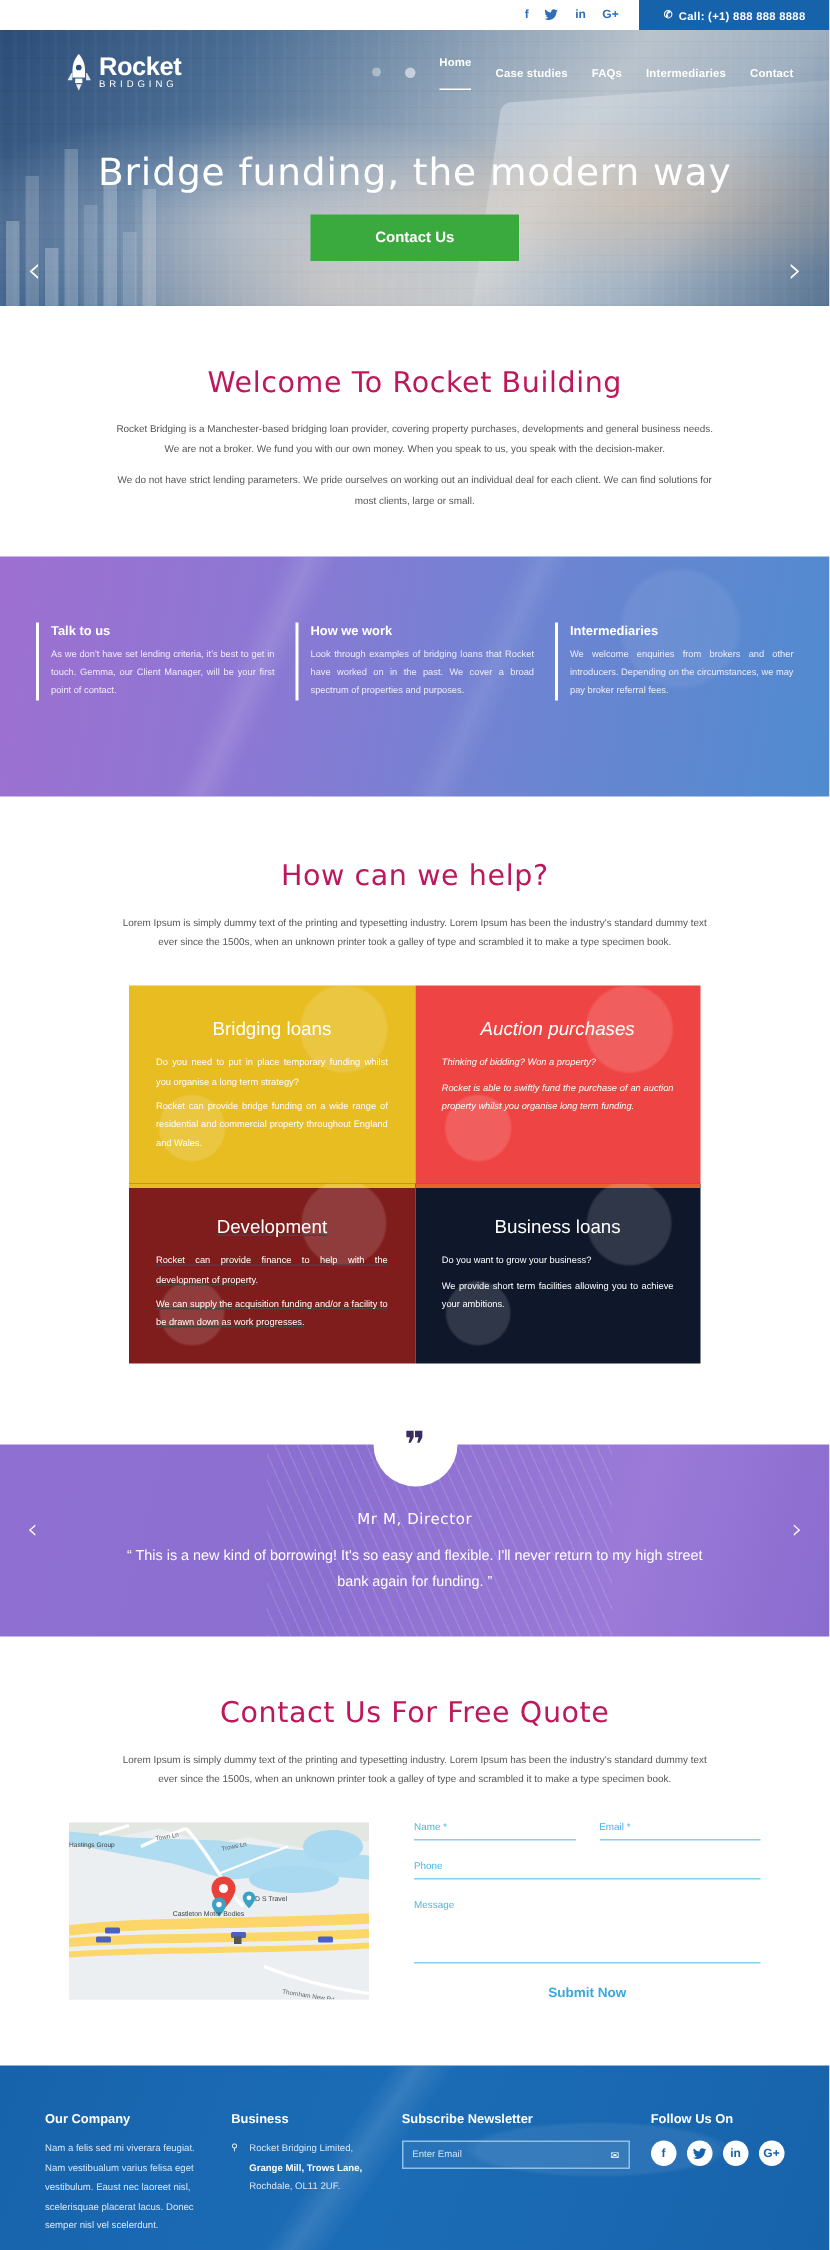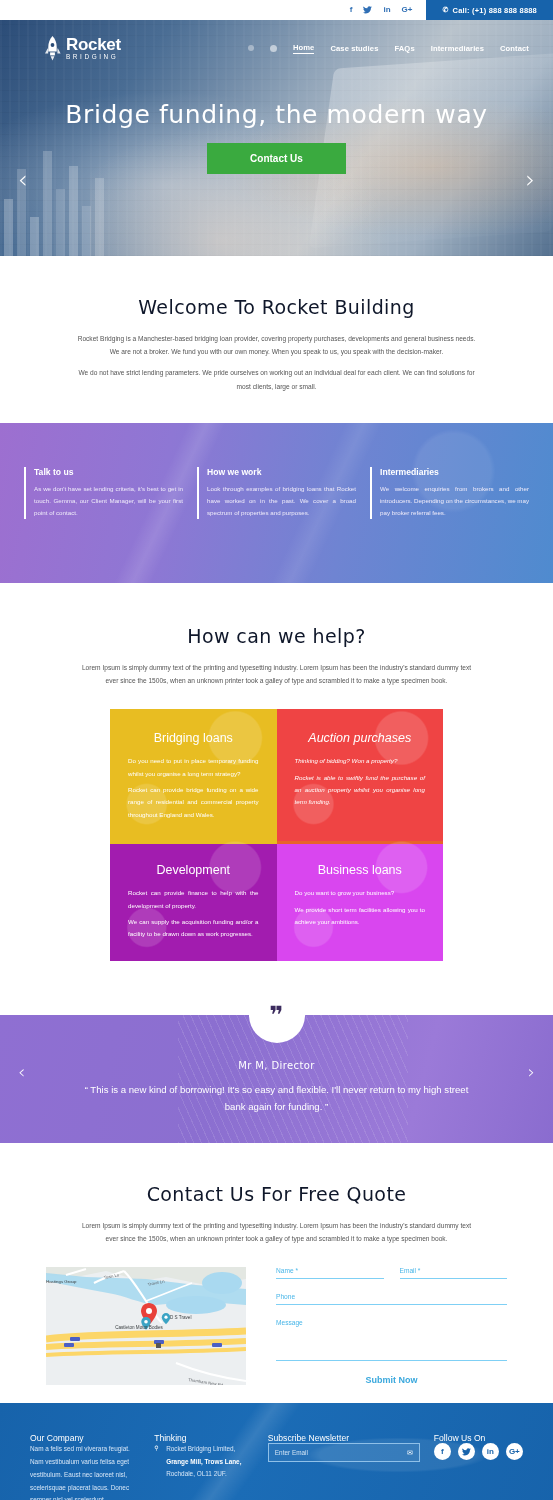--- a/index.html
+++ b/index.html
@@ -15,21 +15,21 @@
 
   
   .topbar { height:20px; background:#fff; display:flex; justify-content:flex-end; align-items:stretch; }
   .topsocial { display:flex; align-items:center; gap:11px; padding-right:14px; }
   .topsocial span { color:#2f6fb5; font-size:8px; font-weight:bold; line-height:1; }
   .callbox { background:#1763ab; color:#fff; display:flex; align-items:center; padding:0 16px; font-size:7.5px; font-weight:bold; letter-spacing:.2px; gap:4px;}
   .callbox .ph { font-size:7px; }
 
   
   .hero {
-    position:relative; height:236px; overflow:hidden;
+    position:relative; height:184px; overflow:hidden;
     background:
       radial-gradient(ellipse at 78% 62%, rgba(255,186,120,.30) 0%, rgba(255,186,120,0) 34%),
       radial-gradient(ellipse at 30% 70%, rgba(255,255,255,.35) 0%, rgba(255,255,255,0) 40%),
       linear-gradient(125deg,#2b4c77 0%,#4a6d94 24%,#8fa3b8 48%,#b9c3cc 64%,#9fb0c1 80%,#54708f 100%);
   }
   .hero-deco { position:absolute; inset:0; opacity:.5;
     background:
       repeating-linear-gradient(90deg, rgba(255,255,255,.06) 0 2px, rgba(255,255,255,0) 2px 9px),
       repeating-linear-gradient(0deg, rgba(0,0,0,.05) 0 1px, rgba(0,0,0,0) 1px 11px);
   }
@@ -51,65 +51,65 @@
     background:radial-gradient(ellipse at 40% 90%, rgba(255,228,205,.85) 0%, rgba(255,228,205,0) 60%); }
 
   .navrow { position:relative; display:flex; align-items:center; height:56px; padding:0 14px; }
   .logo { display:flex; align-items:center; gap:5px; margin-left:30px;}
   .logo-mark { width:17px; height:25px; position:relative; }
   .logo-text { line-height:1; }
   .logo-top { color:#fff; font-size:17px; font-weight:bold; letter-spacing:-.3px; display:block; }
   .logo-sub { color:#fff; font-size:6.4px; letter-spacing:2.6px; display:block; margin-top:1px;}
   .nav { margin-left:auto; display:flex; align-items:center; gap:16px; padding-right:10px;}
   .nav a { color:#fff; text-decoration:none; font-size:7.6px; font-weight:bold; letter-spacing:.1px; }
-  .nav a.active { border-bottom:1px solid #fff; padding-bottom:1px; }
+  .nav a.active { border-bottom:1px solid #fff; padding-bottom:13px; }
   .navdot { width:7px; height:7px; border-radius:50%; background:rgba(255,255,255,.55); display:inline-block;}
   .navdot.sm { width:6px; height:6px; background:rgba(255,255,255,.38); }
 
   .hero-content { position:relative; text-align:center; margin-top:24px; }
   .hero-kicker { color:#fff; font-size:9.4px; font-weight:bold; letter-spacing:.1px; }
   .hero-title { color:#fff; font-size:25px; font-weight:normal; letter-spacing:.6px; margin-top:7px;
                 font-family:"DejaVu Sans", sans-serif; }
   .hero-btn { display:inline-block; margin-top:14px; background:#3aaa3f; color:#fff;
               font-size:10px; font-weight:bold; padding:10px 43px; border:0; cursor:pointer; }
   .arrow { position:absolute; top:148px; color:#fff; font-size:24px; font-weight:300; line-height:1; cursor:pointer;
            font-family:"DejaVu Sans", sans-serif; }
   .arrow.l { left:18px; } .arrow.r { right:18px; }
 
   
   .welcome { padding:40px 0 30px; text-align:center; }
-  .sec-title { color:#0f172a; font-size:19px; font-weight:normal; letter-spacing:.4px;
+  .sec-title { color:#be185d; font-size:19px; font-weight:normal; letter-spacing:.4px;
                font-family:"DejaVu Sans", sans-serif; }
   .lede { font-size:6.6px; line-height:2.0; color:#555; max-width:400px; margin:14px auto 0; }
   .lede p + p { margin-top:8px; }
 
   
   .features { position:relative; height:160px; overflow:hidden;
     background:linear-gradient(100deg,#9d6fd0 0%,#8e77d4 30%,#6f84d2 62%,#4f8bcf 100%); }
   .feat-deco { position:absolute; inset:0; opacity:.14;
     background:
       linear-gradient(115deg, transparent 30%, rgba(255,255,255,.8) 33%, transparent 36%),
       linear-gradient(115deg, transparent 55%, rgba(255,255,255,.6) 58%, transparent 61%),
       radial-gradient(circle at 82% 30%, rgba(255,255,255,.5) 0 8%, transparent 9%); }
   .feat-grid { position:relative; display:flex; gap:14px; padding:44px 24px 0; }
   .feat { flex:1; border-left:2px solid #fff; padding-left:8px; }
   .feat h4 { color:#fff; font-size:8.6px; font-weight:bold; margin-bottom:6px; }
   .feat p { color:#f0ecfa; font-size:6.2px; line-height:1.95; text-align:justify; }
 
   
   .help { padding:42px 0 26px; text-align:center; }
-  .cards { display:grid; grid-template-columns:1fr 1fr; width:333px; margin:22px auto 0; }
+  .cards { display:grid; grid-template-columns:1fr 1fr; width:381px; margin:22px auto 0; }
   .card { padding:22px 18px 20px; position:relative; overflow:hidden; min-height:113px; }
   .card h3 { font-size:12.5px; font-weight:normal; color:#fff; margin-bottom:10px; position:relative; }
   .card p { font-size:6.2px; line-height:2.0; color:#fff; position:relative; text-align:justify; }
   .card p + p { margin-top:4px; }
   .c-yellow { background:#e8bd22; }
   .c-orange { background:#ef4444;font-style:italic; }
-  .c-pink   { background:#a21caf; }
-  .c-maroon { background:#d946ef; }
+  .c-pink   { background:#7f1d1d;text-decoration:underline; }
+  .c-maroon { background:#0f172a; }
   .c-orange:after, .c-maroon:after { content:""; position:absolute; left:0; top:0; width:100%; height:3px; }
   .c-overlay { position:absolute; inset:0; opacity:.14;
      background:radial-gradient(circle at 75% 22%, #fff 0 16%, transparent 17%),
                 radial-gradient(circle at 22% 72%, #fff 0 12%, transparent 13%); }
   .c-maroon .topline { position:absolute; top:0; left:0; right:0; height:3px; background:#e8632a; }
   .c-pink .topline   { position:absolute; top:0; left:0; right:0; height:3px; background:#e8bd22; }
 
   
   .testi { position:relative; height:128px; margin-top:28px;
     background:linear-gradient(105deg,#8f6fd2 0%,#8b6fd0 40%,#9b7ad8 75%,#8a6ccf 100%); }
@@ -117,39 +117,39 @@
     background: repeating-linear-gradient(66deg, rgba(255,255,255,.7) 0 1px, transparent 1px 7px) 55% 0/230px 100% no-repeat; }
   .quote-badge { position:absolute; left:50%; top:-28px; transform:translateX(-50%);
     width:56px; height:56px; border-radius:50%; background:#fff; display:flex; align-items:center; justify-content:center; }
   .quote-badge span { color:#3b2b5e; font-size:24px; font-weight:bold; line-height:1; font-family:"DejaVu Sans", sans-serif;}
   .testi-inner { position:relative; text-align:center; padding-top:45px; }
   .testi-name { color:#fff; font-size:10px; font-family:"DejaVu Sans", sans-serif; letter-spacing:.4px; }
   .testi-quote { color:#fff; font-size:9.6px; line-height:1.8; margin-top:10px; max-width:400px; margin-left:auto; margin-right:auto;}
   .testi .arrow { top:48px; font-size:18px; }
 
   
-  .contact { padding:40px 0 18px; text-align:center; }
+  .contact { padding:40px 0 44px; text-align:center; }
   .contact-row { display:flex; gap:30px; padding:0 46px; margin-top:22px; align-items:flex-start; }
   .map { width:200px; height:118px; position:relative; overflow:hidden; background:#e8eae6; flex:none; }
   .form { flex:1; text-align:left; }
   .frow { display:flex; gap:16px; }
   .fld { position:relative; flex:1; border-bottom:1px solid #7fd0f5; padding-bottom:4px; margin-bottom:14px; }
   .fld .lbl { color:#49b6e8; font-size:6.6px; display:block; }
   .fld.msg { padding-bottom:34px; }
   .submit { display:block; margin:4px auto 0; background:none; border:0; color:#3aa8dd; font-size:9px; font-weight:bold; cursor:pointer; font-family:inherit;}
 
   
   .footer { position:relative; background:linear-gradient(110deg,#1763ab 0%,#1b6cb6 45%,#1763ab 100%); padding:30px 30px 26px; overflow:hidden;}
   .footer-deco { position:absolute; inset:0; opacity:.13;
     background: linear-gradient(125deg, transparent 40%, rgba(255,255,255,.9) 43%, transparent 47%),
                 radial-gradient(ellipse at 72% 40%, rgba(255,255,255,.6) 0 14%, transparent 16%); }
   .fgrid { position:relative; display:flex; gap:14px; }
   .fcol { flex:1; }
   .fcol.c1 { flex:1.05; } .fcol.c2 { flex:.95; } .fcol.c3 { flex:1.15; } .fcol.c4 { flex:.85; }
-  .fcol h5 { color:#fff; font-size:8.6px; font-weight:normal; }
+  .fcol h5 { color:#fff; font-size:8.6px; font-weight:bold; margin-bottom:10px; }
   .fcol p { color:#d6e6f7; font-size:6.4px; line-height:2.0; }
   .addr-line { color:#d6e6f7; font-size:6.4px; line-height:1.95; display:flex; gap:5px; align-items:flex-start; }
   .addr-line .ic { color:#fff; font-size:6px; width:7px; flex:none; }
   .addr-strong { color:#fff; font-weight:bold; }
   .newsletter { display:flex; align-items:center; border:1px solid #8fc0e8; background:rgba(255,255,255,.06); height:19px; padding:0 6px; width:152px;}
   .newsletter input { flex:1; background:transparent; border:0; outline:0; color:#eaf3fc; font-size:6.4px; font-family:inherit; }
   .newsletter input::placeholder { color:#cfe2f4; }
   .socials { display:flex; gap:7px; }
   .soc { width:17px; height:17px; border-radius:50%; background:#fff; color:#1763ab; font-size:8px; font-weight:bold; display:flex; align-items:center; justify-content:center; }
 
@@ -358,21 +358,21 @@
   <div class="footer">
     <div class="footer-deco"></div>
     <div class="fgrid">
 
       <div class="fcol c1">
         <h5>Our Company</h5>
         <p>Nam a felis sed mi viverara feugiat. Nam vestibualum varius felisa eget vestibulum. Eaust nec laoreet nisl, scelerisquae placerat lacus. Donec semper nisl vel scelerdunt.</p>
       </div>
 
       <div class="fcol c2">
-        <h5>Thinking</h5>
+        <h5>Business</h5>
         <div class="addr-line">
           <span class="ic">⚲</span>
           <span>Rocket Bridging Limited,</span>
         </div>
         <div class="addr-line">
           <span class="ic"></span>
           <span class="addr-strong">Grange Mill, Trows Lane,</span>
         </div>
         <div class="addr-line">
           <span class="ic"></span>

